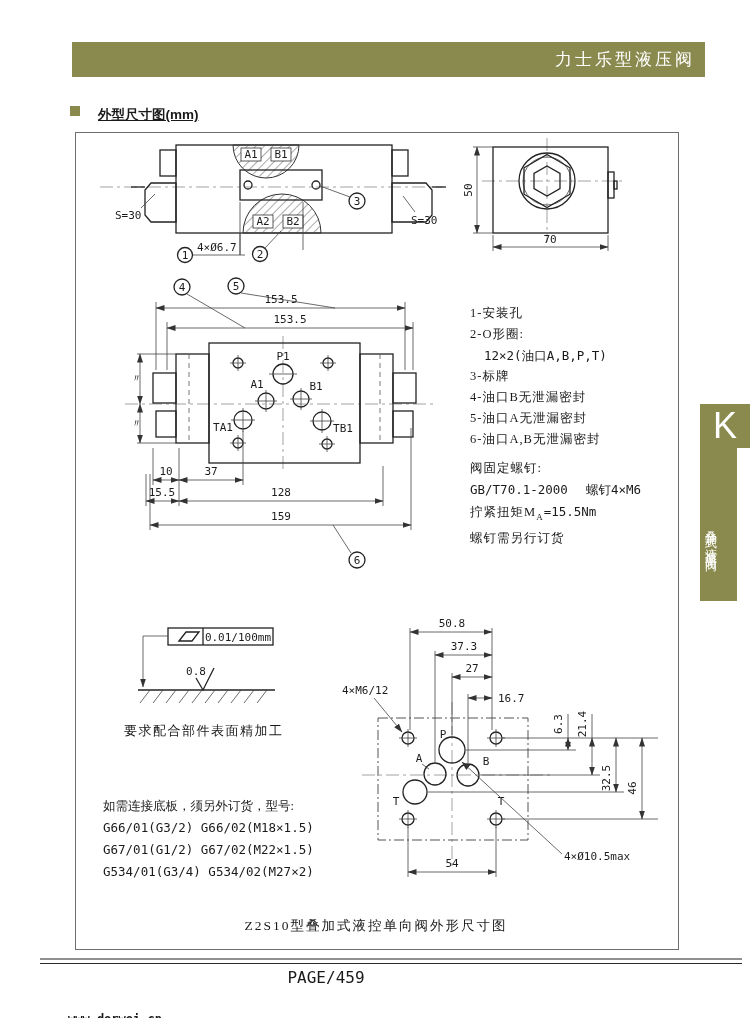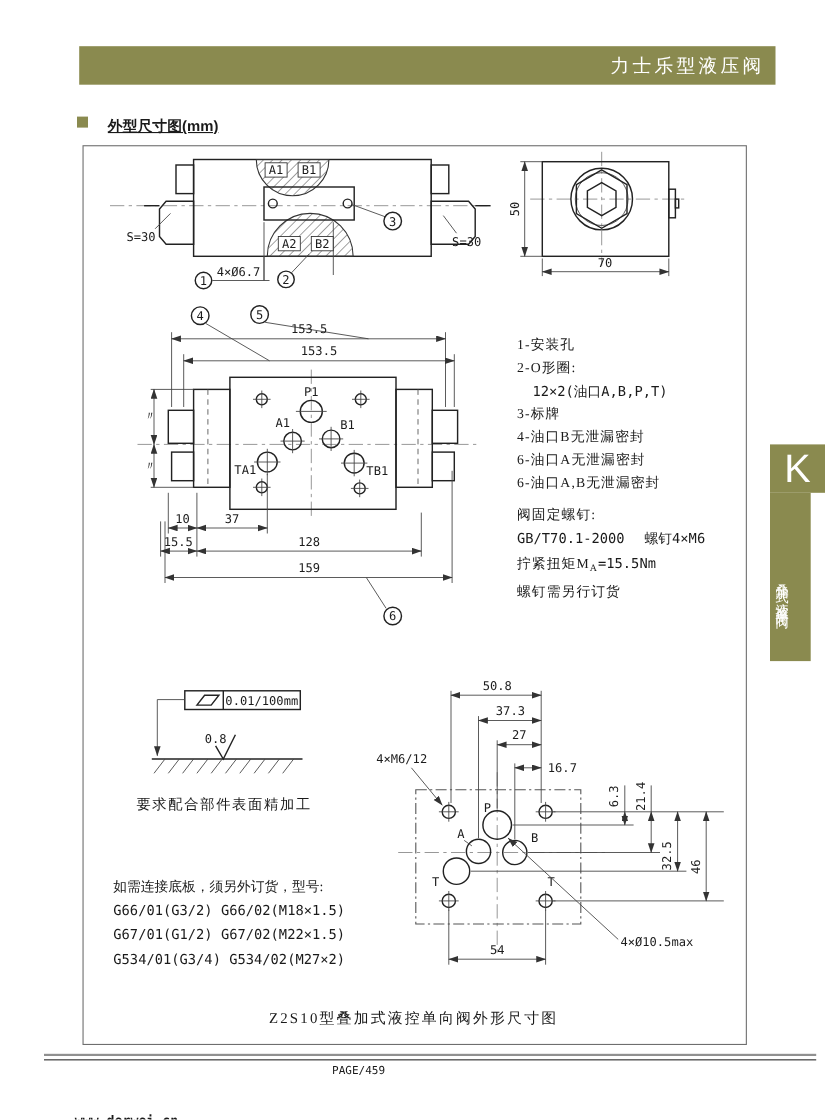--- a/index.html
+++ b/index.html
@@ -30,21 +30,21 @@
         justify-content:center;font-size:12px;letter-spacing:3px;
         font-family:"Liberation Sans","DejaVu Sans",sans-serif;}
   .vtxt .c1{margin-top:24px;margin-left:2px;}
   .vtxt .c2{margin-top:8px;}
   .surf-cap{left:124px;top:722px;font-size:13px;letter-spacing:1.5px;}
   .subplate{left:103px;top:795px;font-size:12.5px;line-height:22px;}
   .caption{left:75px;top:917px;width:602px;text-align:center;font-size:13.5px;letter-spacing:2px;}
   .footer-rule{left:40px;top:958px;width:702px;height:3px;border-top:2px solid #909090;border-bottom:1px solid #2a2a2a;}
   .footer-left{left:68px;top:968px;font-family:"DejaVu Sans Mono","Liberation Mono",monospace;font-weight:bold;font-size:12px;margin-top:44px;}
   .footer-center{left:0;top:968px;width:652px;text-align:center;
-        font-family:"DejaVu Sans Mono","Liberation Mono",monospace;font-size:10px;}
+        font-family:"DejaVu Sans Mono","Liberation Mono",monospace;font-size:16px;}
 </style>
 </head>
 <body>
 
 <div class="page">
 
   <div class="abs banner">
     <div class="title">力士乐型液压阀</div>
   </div>
 
@@ -282,21 +282,21 @@
       <text x="272" y="286" text-anchor="middle">6</text>
     </g>
   </svg>
 
   <div class="abs notes">
     <div>1-安装孔</div>
     <div>2-O形圈:</div>
     <div class="ind mono">12×2(油口A,B,P,T)</div>
     <div>3-标牌</div>
     <div>4-油口B无泄漏密封</div>
-    <div>6-油口A无泄漏密封</div>
+    <div>5-油口A无泄漏密封</div>
     <div>6-油口A,B无泄漏密封</div>
     <div style="margin-top:8px">阀固定螺钉:</div>
     <div>
       <span class="mono">GB/T70.1-2000</span>
       <span class="mono" style="margin-left:14px">螺钉4×M6</span>
     </div>
     <div>
       <span>拧紧扭矩M</span><sub>A</sub><span class="mono">=15.5Nm</span>
     </div>
     <div>螺钉需另行订货</div>

